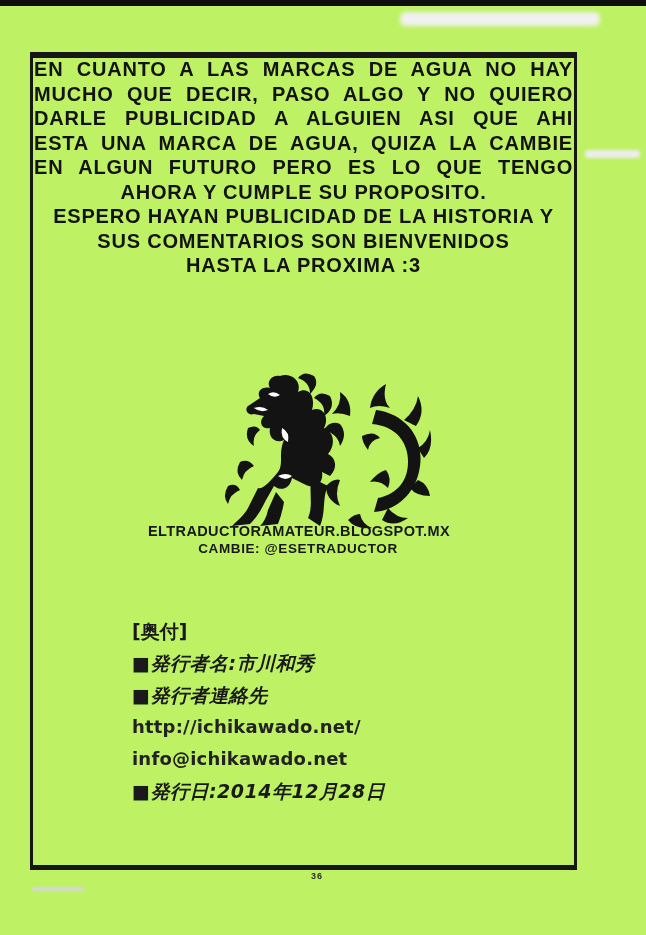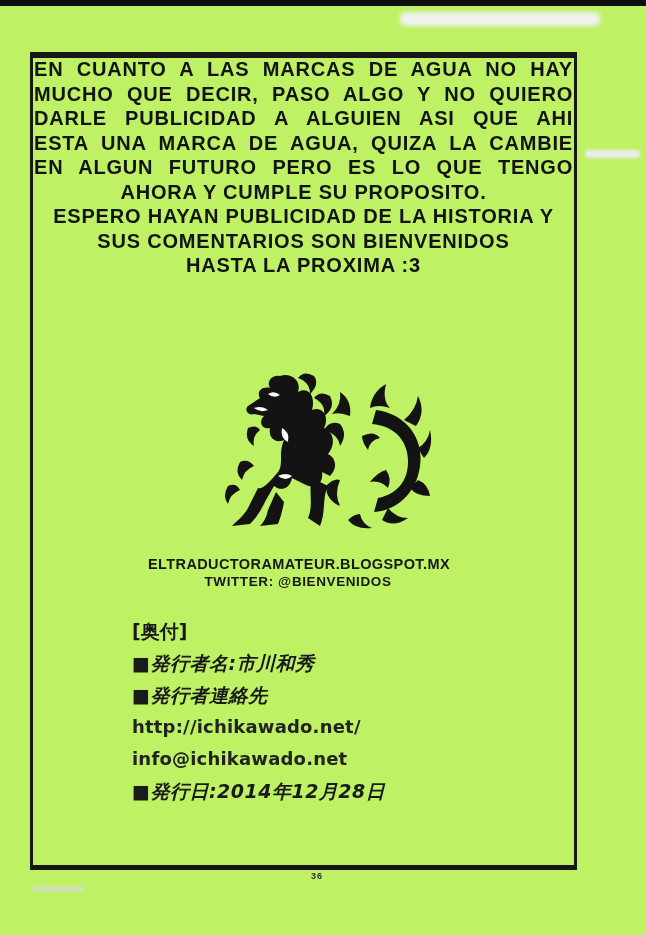--- a/index.html
+++ b/index.html
@@ -35,21 +35,21 @@
     white-space:normal;
     text-align:justify;
     text-align-last:justify;
   }
   .note .line.c{text-align:center;white-space:normal;}
   .dragon{
     position:absolute;left:220px;top:370px;width:212px;height:160px;
   }
   .credit{
     position:absolute;left:148px;top:523px;width:300px;
-    text-align:center;font-weight:bold;color:#181818;margin-top:33px;
+    text-align:center;font-weight:bold;color:#181818;
   }
   .credit .site{font-size:14.5px;letter-spacing:0.4px;line-height:17px;}
   .credit .tw{font-size:13.5px;letter-spacing:0.6px;line-height:17px;}
   .colophon{
     position:absolute;right:106px;top:615px;width:420px;
     text-align:left;
     font-family:"DejaVu Sans","Liberation Sans",sans-serif;
     color:#1a1a1a;
   }
   .colophon .jline{font-size:19px;line-height:32px;font-weight:bold;letter-spacing:0.5px;font-style:italic;}
@@ -135,21 +135,21 @@
     <path class="ink" d="M120,110 Q114,124 120,136 Q106,130 106,116 Q114,108 120,110 Z"></path>
 
     <path class="paper" d="M48,24 Q54,20 60,25 Q54,29 48,24 Z"></path>
     <path class="paper" d="M34,38 Q42,35 48,40 Q40,43 34,38 Z"></path>
     <path class="paper" d="M62,58 Q70,62 68,72 Q60,68 62,58 Z"></path>
     <path class="paper" d="M58,106 Q66,102 72,106 Q66,112 58,106 Z"></path>
   </svg>
 
   <div class="credit">
     <div class="site">ELTRADUCTORAMATEUR.BLOGSPOT.MX</div>
-    <div class="tw">TWITTER: @BIENVENIDOS</div>
+    <div class="tw">CAMBIE: @ESETRADUCTOR</div>
   </div>
 
   <div class="colophon">
     <div class="jtitle">[奥付]</div>
     <div class="jline">■発行者名:市川和秀</div>
     <div class="jline">■発行者連絡先</div>
     <div class="url">http://ichikawado.net/</div>
     <div class="url">info@ichikawado.net</div>
     <div class="jline">■発行日:2014年12月28日</div>
   </div>

